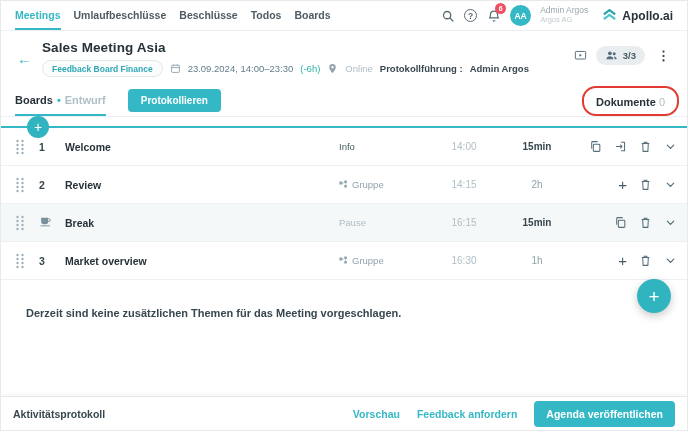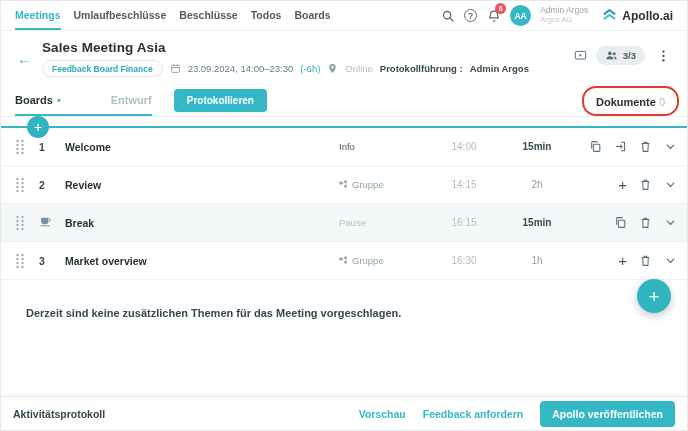--- a/index.html
+++ b/index.html
@@ -52,21 +52,21 @@
   .att-pill svg { width:13px; height:13px; color:#546e7a; }
   .kebab { font-size:13px; font-weight:700; color:#37474f; padding:0 3px; cursor:pointer; }
 
   
   .tabsrow { position:relative; display:flex; align-items:center; height:32px; padding:0 14px;
              border-bottom:1px solid #edf0f2; }
   .tab-active { height:100%; display:flex; align-items:center; gap:4px;
                 border-bottom:2px solid #35b8c5; font-size:11px; cursor:pointer; }
   .tab-active .t1 { font-weight:800; color:#263238; }
   .tab-active .dot { color:#35b8c5; font-weight:800; }
-  .tab-active .t2 { color:#b0bec5; font-weight:600;margin-left:46px; }
+  .tab-active .t2 { color:#b0bec5; font-weight:600; }
   .btn-teal { background:#35b8c5; color:#fff; border:none; border-radius:4px; font-family:inherit;
               font-size:10px; font-weight:700; padding:6px 13px; margin-left:22px; cursor:pointer; }
   .doc-wrap { margin-left:auto; position:relative; padding:4px 8px; cursor:pointer; }
   .doc-label { font-size:11px; font-weight:800; color:#263238; }
   .doc-count { font-size:11px; color:#b0bec5; margin-left:3px; }
   .annotation { position:absolute; inset:-2px -6px; border:2px solid #e23b32; border-radius:14px; pointer-events:none; }
 
   
   .list-top { position:relative; margin-top:9px; border-top:2px solid #35b8c5; }
   .add-fab-s { position:absolute; left:26px; top:-12px; width:22px; height:22px; border-radius:50%;
@@ -396,17 +396,17 @@
 
   <p class="empty-text">Derzeit sind keine zusätzlichen Themen für das Meeting vorgeschlagen.</p>
 
   <button class="fab">+</button>
 
   <footer class="footer">
     <span class="foot-label">Aktivitätsprotokoll</span>
     <span class="foot-right">
       <span class="foot-link">Vorschau</span>
       <span class="foot-link">Feedback anfordern</span>
-      <button class="btn-publish">Apollo veröffentlichen</button>
+      <button class="btn-publish">Agenda veröffentlichen</button>
     </span>
   </footer>
 
 </div>
 
 </body></html>

